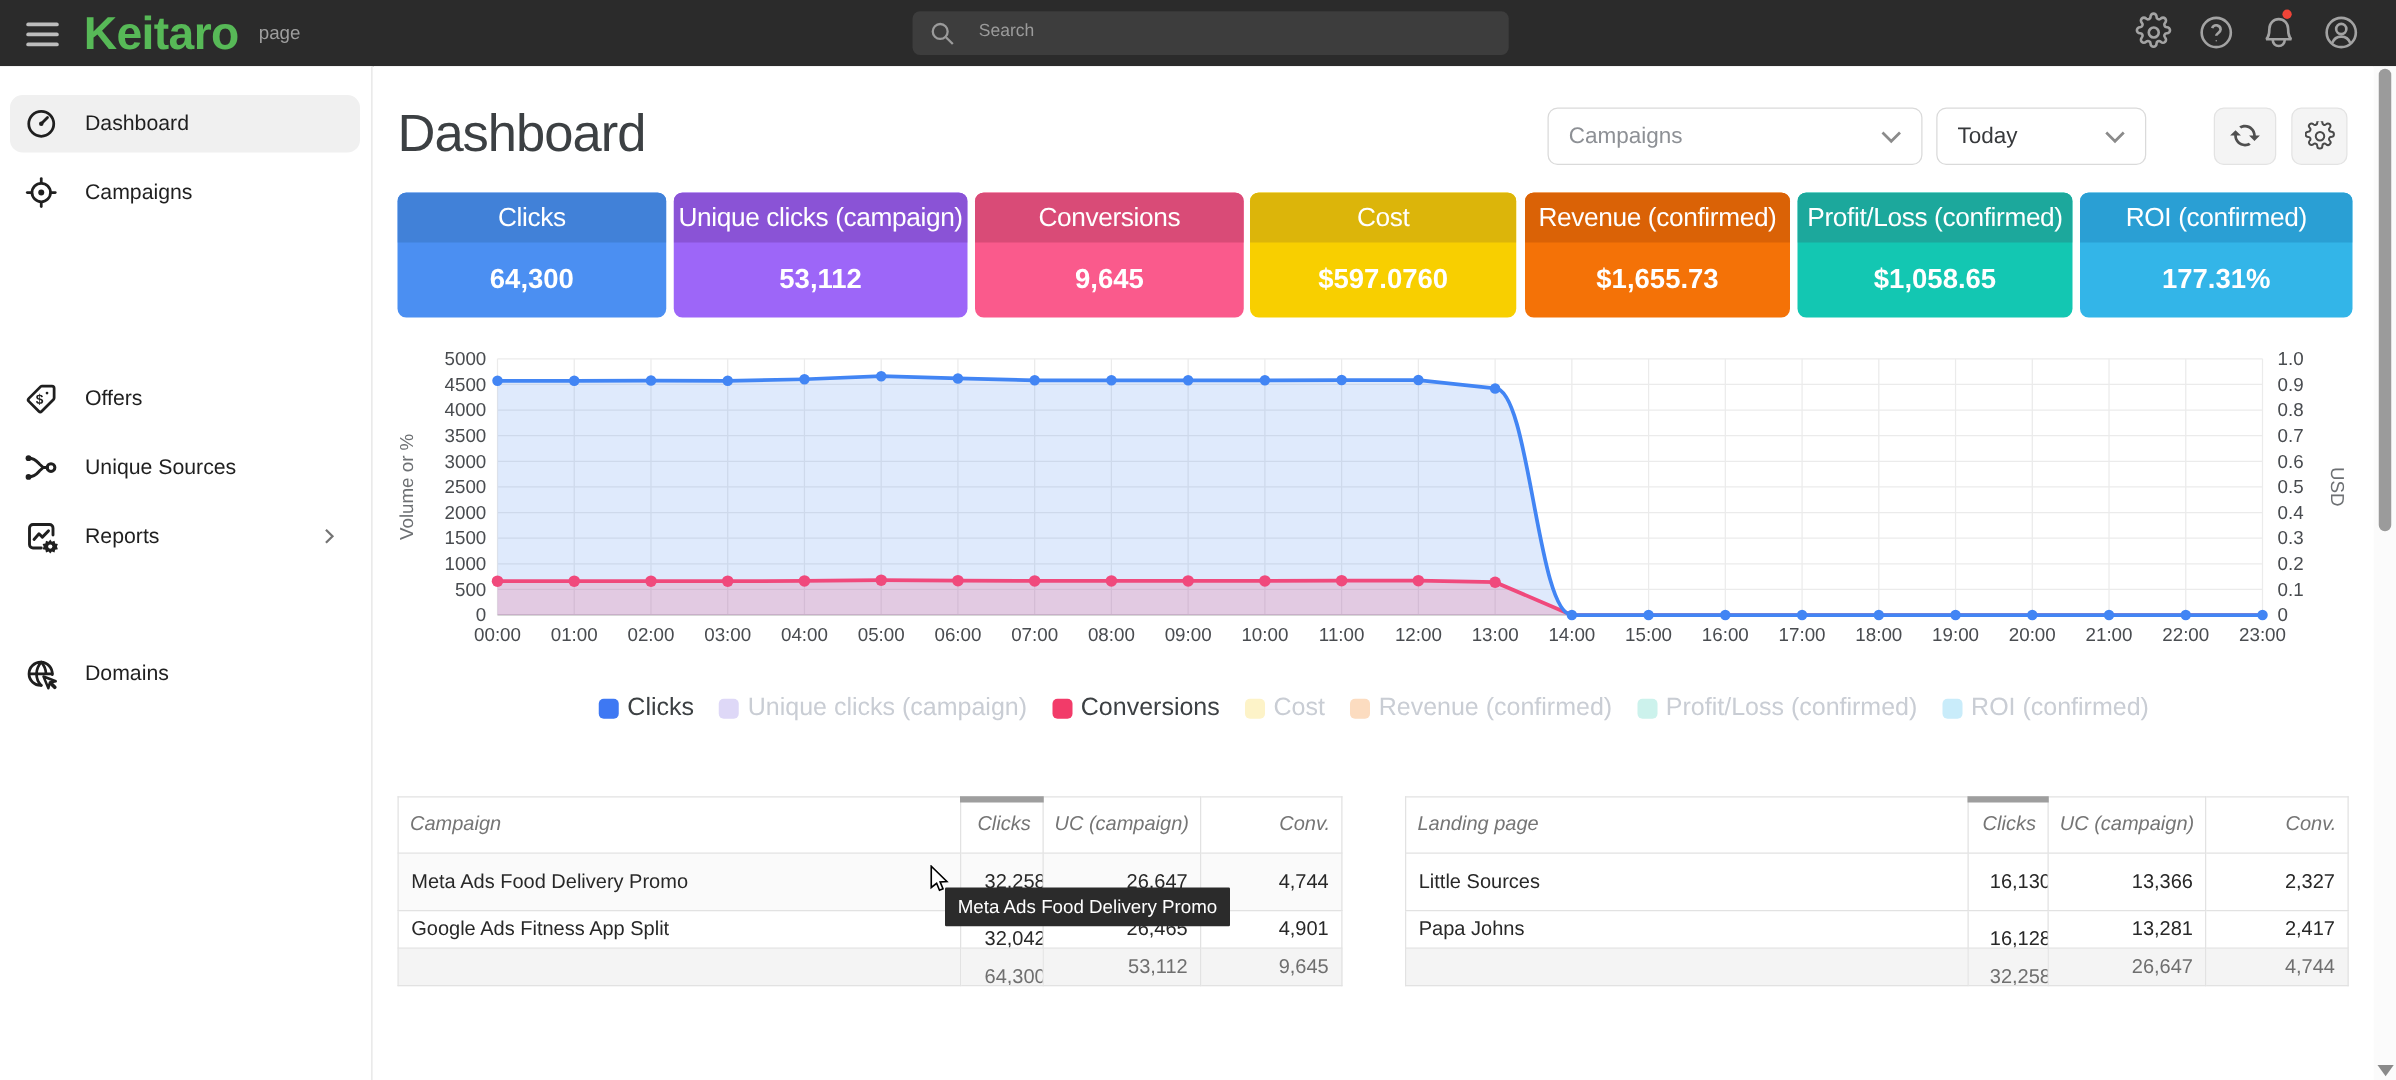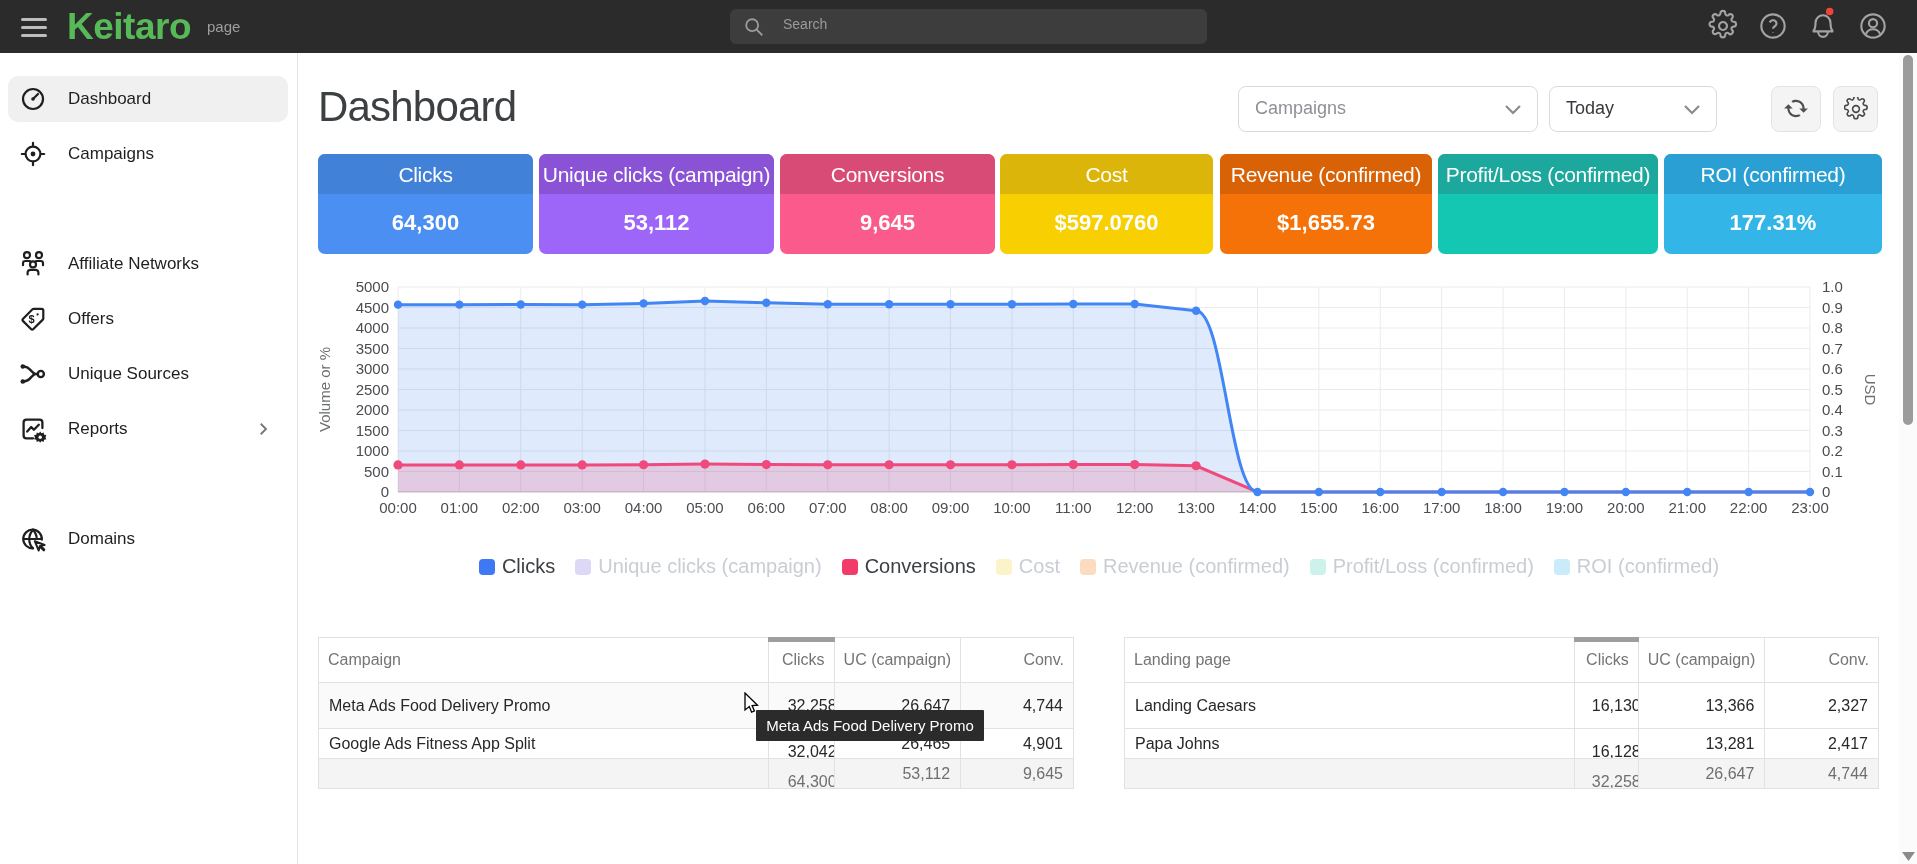--- a/index.html
+++ b/index.html
@@ -31,21 +31,21 @@
 .card { position:absolute; top:0; height:100px; border-radius:7px; overflow:hidden; color:#fff; }
 .card .hd { height:40px; line-height:41px; text-align:center; font-size:21px; letter-spacing:-0.3px; }
 .card .val { height:60px; line-height:58px; text-align:center; font-size:22px; font-weight:bold; }
 .legend { position:absolute; left:0; top:502px; width:1600px; display:flex; justify-content:center; }
 .litem { display:flex; align-items:center; margin:0 10px; font-size:20px; }
 .lbox { width:16px; height:16px; border-radius:4px; margin-right:7px; }
 .ldark { color:#3c4043; }
 .lgray { color:#c9cdd4; }
 table { border-collapse:collapse; position:absolute; font-size:16px; color:#282828; }
 table, th, td { border:1px solid #e2e2e2; }
-th { font-weight:normal; color:#757575; text-align:left; padding:0 9px; height:45px; position:relative; white-space:nowrap; }
+th { font-weight:normal; color:#757575; text-align:left; padding:0 9px; height:45px; position:relative; white-space:nowrap;font-style:italic; }
 td { padding:0 10px; height:30px; }
 tr.r1 td { height:46px; }
 .num { text-align:right; }
 tr.foot td { background:#f4f4f4; color:#6f6f6f; }
 .sortbar { position:absolute; left:-1px; top:-1px; right:-1px; height:5px; background:#9e9e9e; }
 .clip { position:relative; overflow:hidden; padding:0 !important; }
 .clip span { position:absolute; right:-3px; top:0; line-height:45px;margin-left:44px; }
 .tooltip { position:absolute; left:457px; top:657px; width:228px; height:31px; background:#2b2b2b;
   color:#fff; font-size:15px; text-align:center; line-height:31px; z-index:10; border-radius:1px; white-space:nowrap; overflow:hidden; }
 .scrollcol { position:absolute; right:0; top:53px; width:18px; height:811px; background:#fbfbfb; }
@@ -102,31 +102,20 @@
     <svg width="26" height="26" viewBox="0 0 26 26" fill="none" stroke="#1f1f1f" stroke-width="2.2" stroke-linecap="round">
       <circle cx="13" cy="13" r="7.4"></circle>
         <circle cx="13" cy="13" r="2.4" fill="#1f1f1f" stroke="none"></circle>
       <line x1="13" y1="1.8" x2="13" y2="5"></line>
         <line x1="13" y1="21" x2="13" y2="24.2"></line>
       <line x1="1.8" y1="13" x2="5" y2="13"></line>
         <line x1="21" y1="13" x2="24.2" y2="13"></line>
     </svg>
     <span>Campaigns</span>
   </div>
-  <div class="mitem" style="top:188px">
-    <svg style="top:9px" width="26" height="28" viewBox="0 0 26 28" fill="none" stroke="#1f1f1f" stroke-width="2.2" stroke-linecap="round" stroke-linejoin="round">
-      <circle cx="7" cy="5.2" r="3"></circle>
-        <circle cx="19" cy="5.2" r="3"></circle>
-      <path d="M3 15.2v-1.9a2.3 2.3 0 0 1 2.3-2.3H10"></path>
-      <path d="M23 15.2v-1.9a2.3 2.3 0 0 0-2.3-2.3H16"></path>
-      <circle cx="13" cy="14.4" r="3"></circle>
-      <path d="M7.6 24.4v-1.7a2.9 2.9 0 0 1 2.9-2.9h5a2.9 2.9 0 0 1 2.9 2.9v1.7"></path>
-    </svg>
-    <span>Affiliate Networks</span>
-  </div>
   <div class="mitem" style="top:243px">
     <svg width="26" height="26" viewBox="0 0 26 26" fill="none" stroke="#1f1f1f" stroke-width="2.2" stroke-linejoin="round">
       <path d="M13.7 2.8h7.9a1.7 1.7 0 0 1 1.7 1.7v7.9a1.7 1.7 0 0 1-.5 1.2l-9.4 9.4a1.7 1.7 0 0 1-2.4 0l-7.9-7.9a1.7 1.7 0 0 1 0-2.4l9.4-9.4a1.7 1.7 0 0 1 1.2-.5Z"></path>
       <circle cx="17.6" cy="8.4" r="1.1" fill="#1f1f1f" stroke="none"></circle>
       <text x="11.6" y="17.4" font-size="11" font-weight="bold" fill="#1f1f1f" stroke="none" text-anchor="middle" font-family="Liberation Sans">$</text>
     </svg>
     <span>Offers</span>
   </div>
   <div class="mitem" style="top:298px">
     <svg width="26" height="26" viewBox="0 0 26 26" fill="none" stroke="#1f1f1f" stroke-width="2.4" stroke-linecap="round" stroke-linejoin="round">
@@ -208,20 +197,21 @@
     <div class="card" style="left:682px;width:213px;background:#f8cf00">
         <div class="hd" style="background:#dcb50a">Cost</div>
         <div class="val">$597.0760</div>
       </div>
     <div class="card" style="left:902px;width:212px;background:#f47207">
         <div class="hd" style="background:#da6206">Revenue (confirmed)</div>
         <div class="val">$1,655.73</div>
       </div>
     <div class="card" style="left:1120px;width:220px;background:#13c7b2">
         <div class="hd" style="background:#1ca89c">Profit/Loss (confirmed)</div>
+        <div class="val">$1,058.65</div>
       </div>
     <div class="card" style="left:1346px;width:218px;background:#33b5e8">
         <div class="hd" style="background:#2a9fd4">ROI (confirmed)</div>
         <div class="val">177.31%</div>
       </div>
   </div>
 
   <svg id="chart" style="position:absolute;left:0;top:217px" width="1590" height="280" viewBox="0 0 1590 280">
       <line x1="99" y1="17" x2="99" y2="222" stroke="#ebebeb" stroke-width="1"></line>
       <line x1="160.3913043478261" y1="17" x2="160.3913043478261" y2="222" stroke="#ebebeb" stroke-width="1"></line>
@@ -410,21 +400,21 @@
         <col style="width:114px">
       </colgroup>
     <tbody>
         <tr>
           <th>Landing page</th>
           <th class="num" style="text-align:right">Clicks<div class="sortbar"></div></th>
           <th class="num">UC (campaign)</th>
           <th class="num">Conv.</th>
         </tr>
     <tr class="r1">
-          <td>Landing Caesars</td>
+          <td>Little Sources</td>
           <td class="num clip">
             <span>16,130</span>
           </td>
           <td class="num">13,366</td>
           <td class="num">2,327</td>
         </tr>
     <tr>
           <td>Papa Johns</td>
           <td class="num clip">
             <span>16,128</span>

